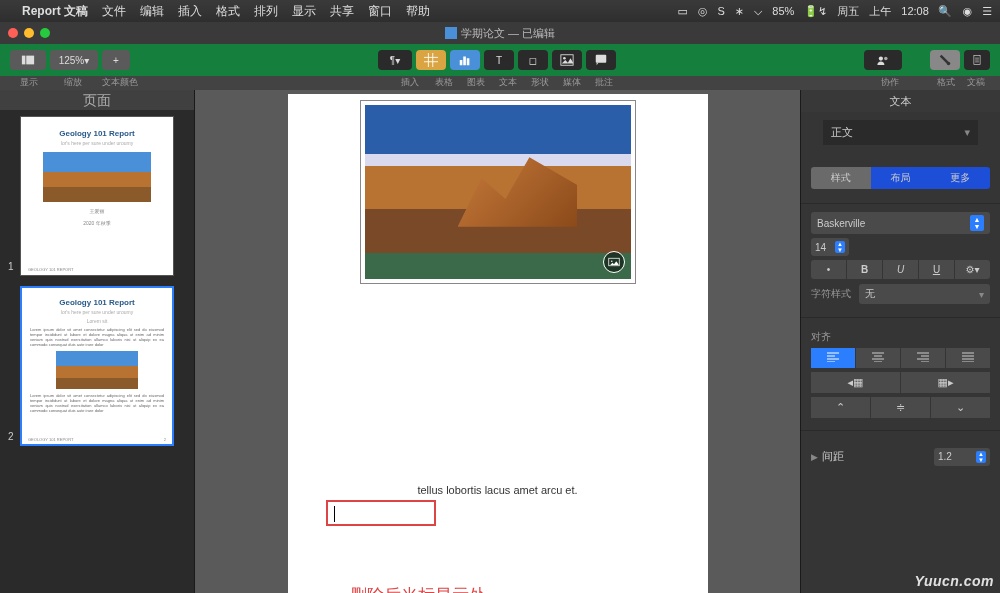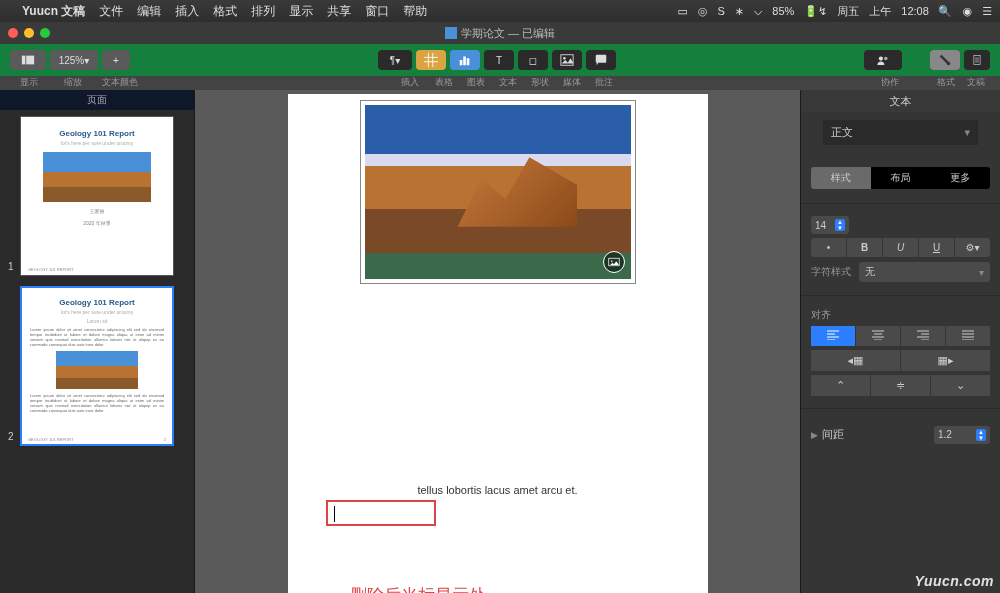--- a/index.html
+++ b/index.html
@@ -24,21 +24,21 @@
 .tbtn.dark { background: #2a2a2a; }
 .tbtn svg { width: 14px; height: 14px; fill: #ddd; }
 .tlabels { height: 14px; background: #434343; display: flex; padding: 0 10px; font-size: 9px; color: #999; }
 .tlabel { text-align: center; }
 
 
 .main { display: flex; height: 503px; background: #2a2a2a; }
 
 
 .sidebar { width: 195px; background: #2a2a2a; border-right: 1px solid #1a1a1a; display: flex; flex-direction: column; }
-.sidebar-header { height: 20px; background: #0f172a; color: #aaa; font-size: 10px; text-align: center; line-height: 20px; }
+.sidebar-header { height: 20px; background: #404040; color: #aaa; font-size: 14px; text-align: center; line-height: 20px; }
 .thumbs { flex: 1; overflow: hidden; padding: 6px 20px; }
 .thumb-wrap { margin-bottom: 10px; position: relative; }
 .thumb-num { position: absolute; left: -12px; bottom: 4px; color: #ccc; font-size: 10px; }
 .thumb { background: #fff; border: 1px solid #555; }
 .thumb.selected { border: 2px solid #2b7fff; }
 .thumb1 { height: 160px; padding: 8px; }
 .thumb2 { height: 160px; padding: 6px; }
 .th-title { color: #2a5a8a; font-size: 8px; text-align: center; font-weight: bold; margin: 4px 0 2px; }
 .th-sub { font-size: 5px; text-align: center; color: #aaa; }
 .th-img { width: 80%; height: 50px; margin: 6px auto; background: linear-gradient(#4a90d9 40%, #b87333 40% 70%, #8b5a2b 70%); }
@@ -62,21 +62,21 @@
 .callout { position: absolute; left: 155px; top: 494px; color: #d44; font-size: 17px; }
 .footer { position: absolute; bottom: 12px; left: 36px; right: 36px; display: flex; justify-content: space-between; font-size: 9px; color: #333; font-family: Baskerville, serif; }
 
 
 .inspector { width: 200px; background: #353535; border-left: 1px solid #1a1a1a; padding: 0; color: #ccc; font-size: 11px; }
 .insp-header { height: 22px; background: #383838; text-align: center; line-height: 22px; color: #ccc; }
 .insp-section { padding: 8px 10px; border-bottom: 1px solid #2a2a2a; }
 .style-select { background: #2a2a2a; padding: 5px 8px; margin: 8px 22px; display: flex; justify-content: space-between; align-items: center; }
 .style-select .chev { color: #888; }
 .seg3 { display: flex; gap: 0; margin: 6px 0; }
-.seg3 div { flex: 1; background: #000000; text-align: center; padding: 4px; font-size: 10px; cursor: pointer; }
+.seg3 div { flex: 1; background: #1d4ed8; text-align: center; padding: 4px; font-size: 10px; cursor: pointer; }
 .seg3 div.active { background: #6a6a6a; }
 .seg3 div:first-child { border-radius: 3px 0 0 3px; } .seg3 div:last-child { border-radius: 0 3px 3px 0; }
 .label { color: #999; font-size: 10px; margin: 4px 0; }
 .select { background: #4a4a4a; padding: 3px 6px; border-radius: 3px; display: flex; justify-content: space-between; align-items: center; font-size: 10px; position: relative; }
 .select .arrows { width: 14px; background: #2b7fff; border-radius: 2px; text-align: center; font-size: 7px; line-height: 7px; padding: 1px 0; color: #fff; }
 .row { display: flex; gap: 4px; margin: 4px 0; align-items: center; }
 .row .select { flex: 1; }
 .numfield { width: 38px; background: #4a4a4a; padding: 3px 4px; border-radius: 3px; display: flex; justify-content: space-between; font-size: 10px; align-items: center; }
 .numfield .arrows { width: 10px; background: #2b7fff; border-radius: 2px; font-size: 6px; text-align: center; color: #fff; line-height: 6px; }
 .btn5 { display: flex; gap: 1px; margin: 4px 0; }
@@ -92,21 +92,21 @@
 .disclosure { display: flex; align-items: center; gap: 4px; margin: 6px 0; }
 .disclosure .tri { color: #888; font-size: 9px; }
 
 .watermark { position: absolute; right: 6px; bottom: 4px; font-size: 14px; font-weight: bold; color: rgba(255,255,255,.85); font-style: italic; letter-spacing: .5px; }
 </style>
 </head>
 <body>
 
 <div class="menubar">
   <span class="apple"></span>
-  <b>Yuucn 文稿</b>
+  <b>Report 文稿</b>
   <span>文件</span>
   <span>编辑</span>
   <span>插入</span>
   <span>格式</span>
   <span>排列</span>
   <span>显示</span>
   <span>共享</span>
   <span>窗口</span>
   <span>帮助</span>
   <div class="right">
@@ -286,20 +286,24 @@
         <span class="chev">▾</span>
     </div>
     <div class="insp-section">
       <div class="seg3">
         <div class="active">样式</div>
         <div>布局</div>
         <div>更多</div>
       </div>
     </div>
     <div class="insp-section">
+      <div class="select">
+        <span>Baskerville</span>
+          <span class="arrows">▲<br>▼</span>
+      </div>
       <div class="row">
         <div class="numfield">
             <span>14</span>
             <span class="arrows">▲<br>▼</span>
           </div>
       </div>
       <div class="btn5">
         <div>•</div>
         <div><b>B</b></div>
         <div><i>U</i></div>

